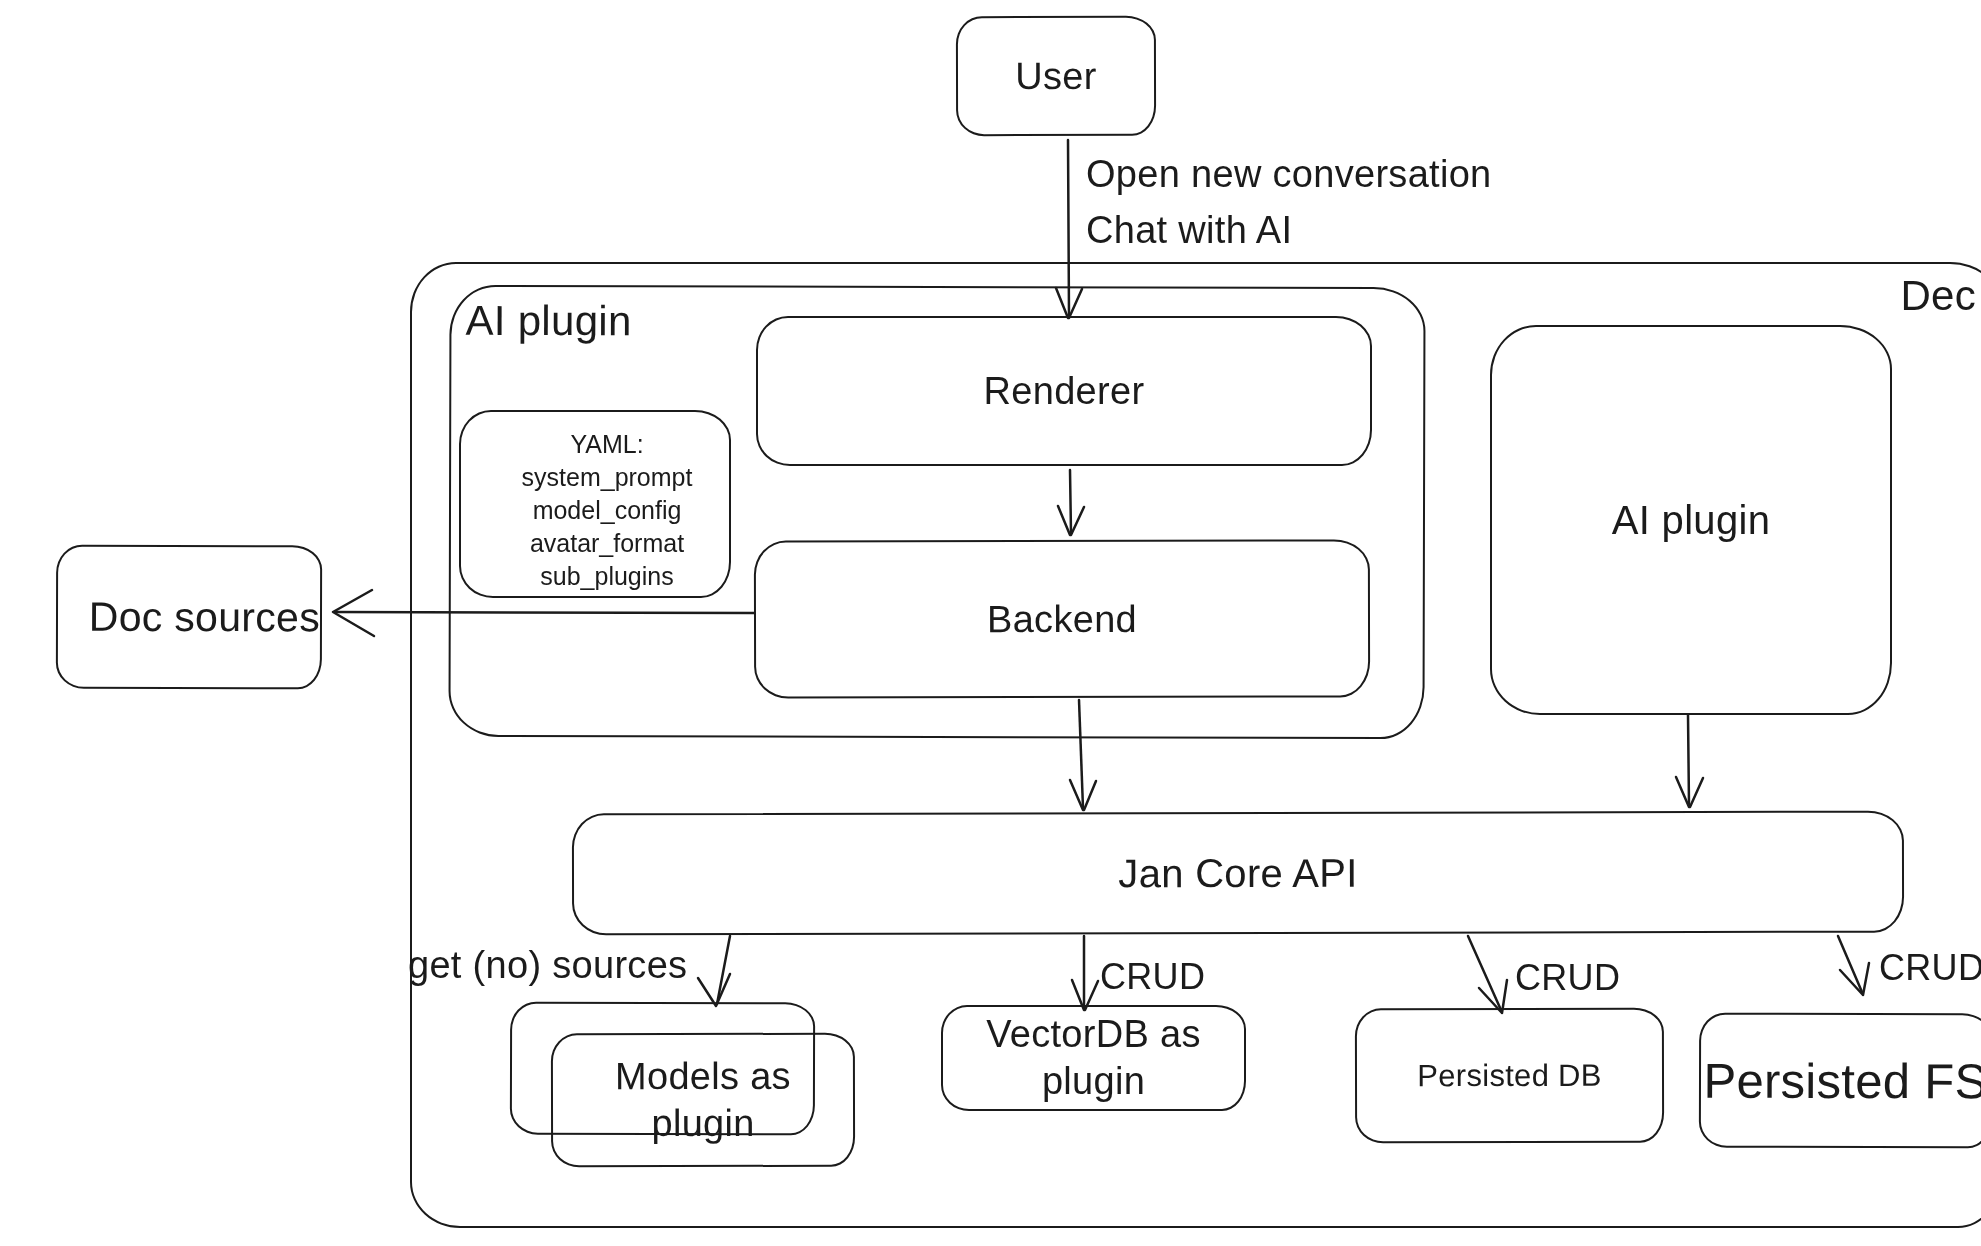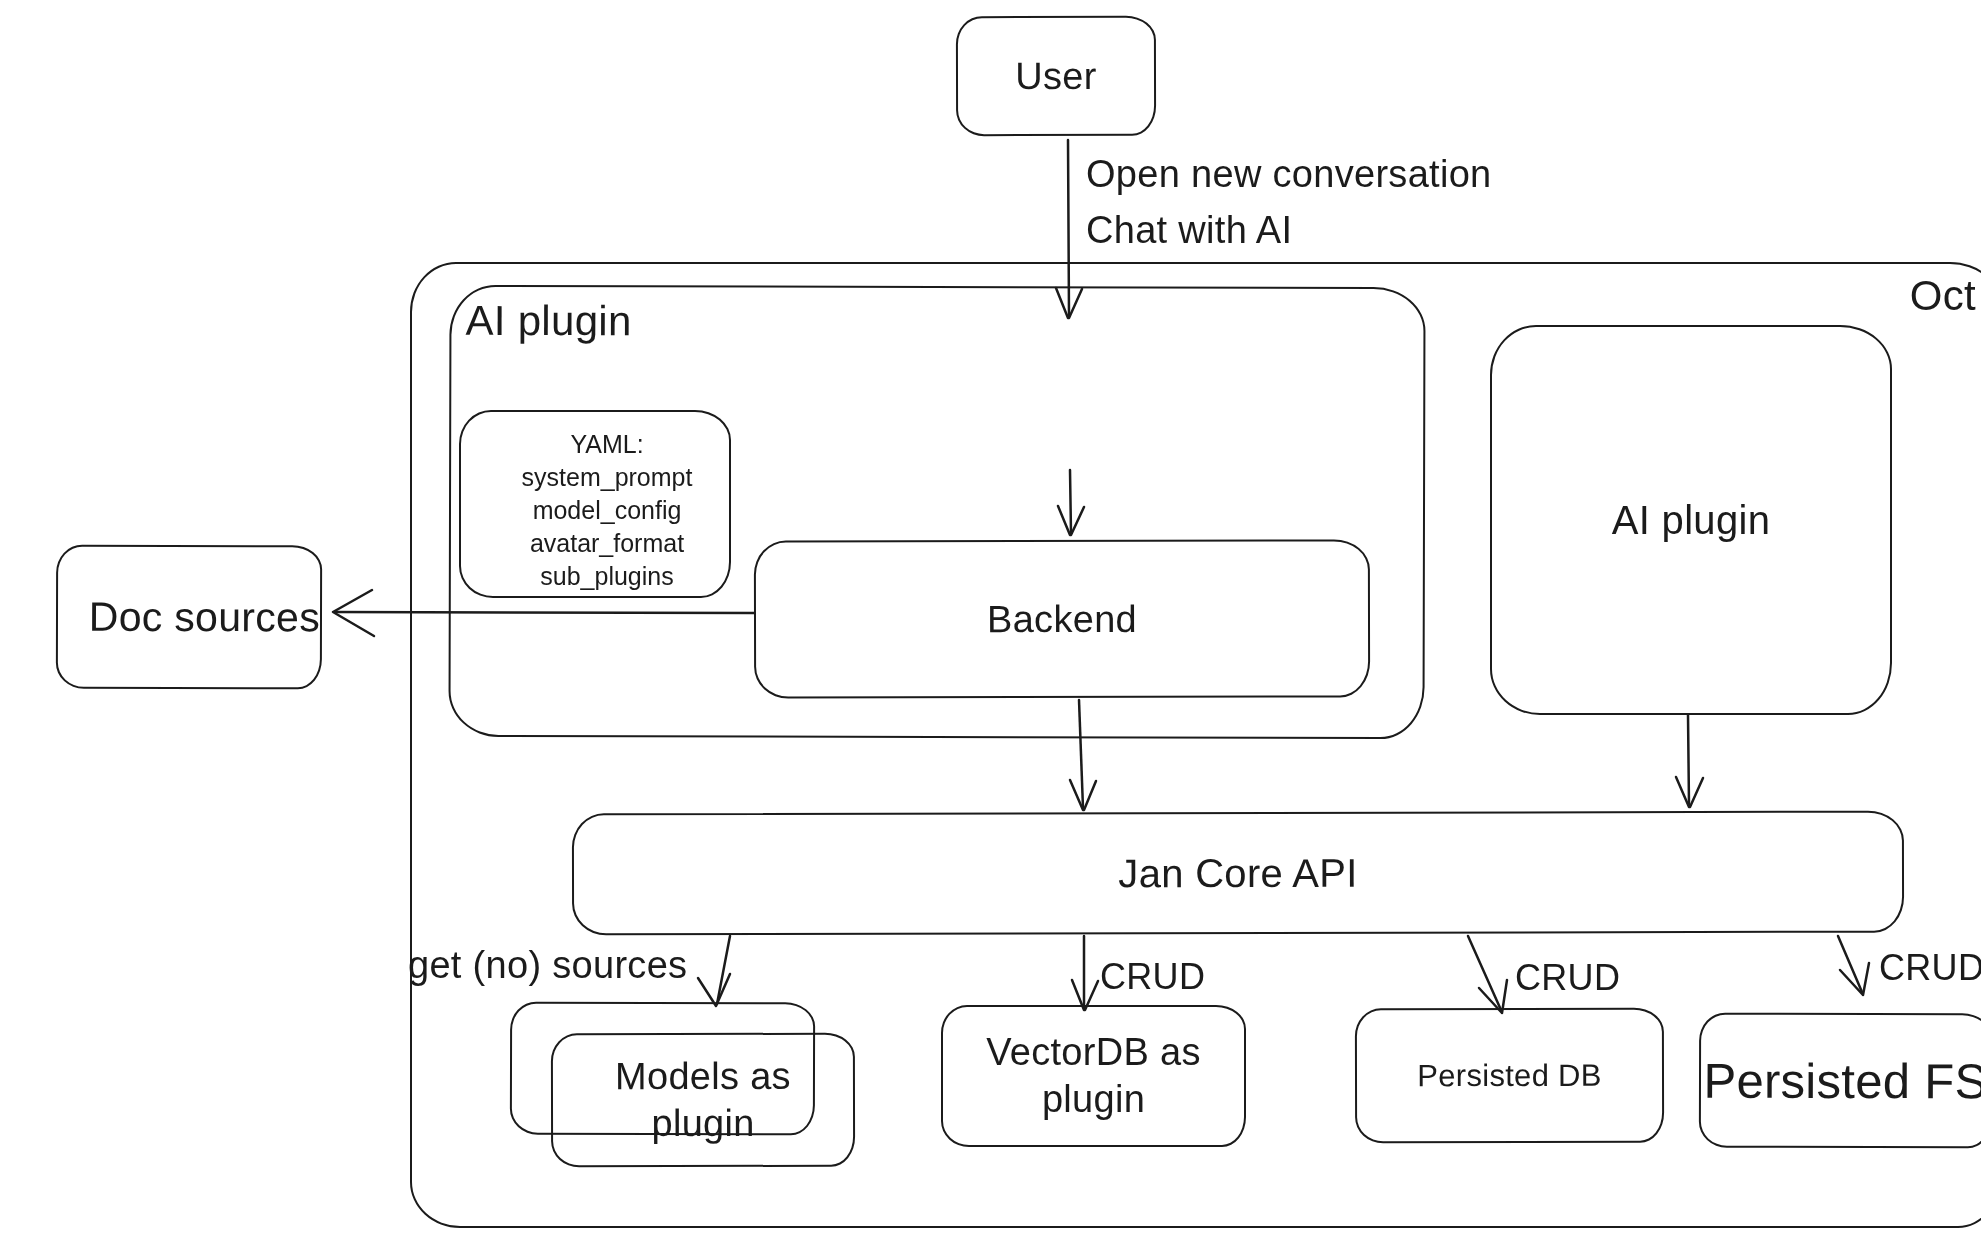--- a/index.html
+++ b/index.html
@@ -39,21 +39,21 @@
   #ai-plugin-left{left:411px;top:286px;width:976px;height:452px;}
   #ai-plugin-left-label{position:absolute;left:14px;top:10px;font-size:42px;}
   #renderer{left:718px;top:316px;width:616px;height:150px;font-size:38px;}
   #backend{left:716px;top:540px;width:616px;height:158px;font-size:38px;}
   #yaml-note{left:421px;top:410px;width:272px;height:188px;display:block;padding:16px 10px 10px 34px;font-size:25px;line-height:33px;text-align:center;}
   #doc-sources{left:18px;top:545px;width:266px;height:144px;font-size:41px;justify-content:flex-end;}
   #ai-plugin-right{left:1452px;top:325px;width:402px;height:390px;font-size:40px;}
   #jan-core-api{left:534px;top:812px;width:1332px;height:122px;font-size:40px;}
   #models-outer{left:472px;top:1002px;width:305px;height:133px;}
   #models-inner{left:513px;top:1033px;width:304px;height:134px;font-size:38px;padding:0 12px;line-height:1.25;}
-  #vectordb{left:903px;top:1005px;width:305px;height:142px;font-size:38px;padding:0 14px;line-height:1.25;}
+  #vectordb{left:903px;top:1005px;width:305px;height:106px;font-size:38px;padding:0 14px;line-height:1.25;}
   #persisted-db{left:1317px;top:1008px;width:309px;height:135px;font-size:31px;}
   #persisted-fs{left:1661px;top:1013px;width:293px;height:135px;font-size:49px;}
 
   
   .edge-label{position:absolute;white-space:nowrap;letter-spacing:.3px;}
   #lbl-open-chat{left:1048px;top:146px;font-size:38px;line-height:56px;}
   #lbl-get-no-stream{left:370px;top:944px;font-size:38px;}
   #lbl-crud-vectordb{left:1062px;top:956px;font-size:36px;}
   #lbl-crud-db{left:1477px;top:957px;font-size:36px;}
   #lbl-crud-fs{left:1841px;top:947px;font-size:36px;}
@@ -64,27 +64,30 @@
 </head>
 <body>
 
 <div id="canvas">
 
   <div class="box r-sm tilt-a" id="user">
     <span class="lbl">User</span>
   </div>
 
   <div class="box r-lg" id="jan">
-    <span class="lbl" id="jan-label">Oct</span>
+    <span class="lbl" id="jan-label">Dec</span>
   </div>
 
   <div class="box r-lg tilt-b" id="ai-plugin-left">
     <span class="lbl" id="ai-plugin-left-label">AI plugin</span>
   </div>
 
+  <div class="box r-md" id="renderer">
+    <span class="lbl">Renderer</span>
+  </div>
 
   <div class="box r-md tilt-a" id="backend">
     <span class="lbl">Backend</span>
   </div>
 
   <div class="box r-md" id="yaml-note">
     <div>YAML:</div>
     <div>system_prompt</div>
     <div>model_config</div>
     <div>avatar_format</div>

